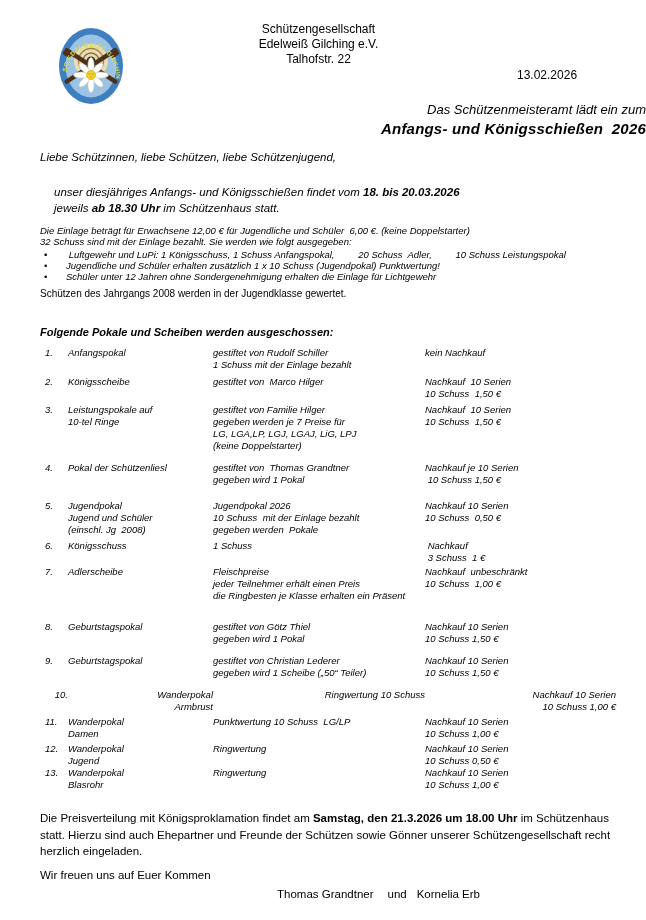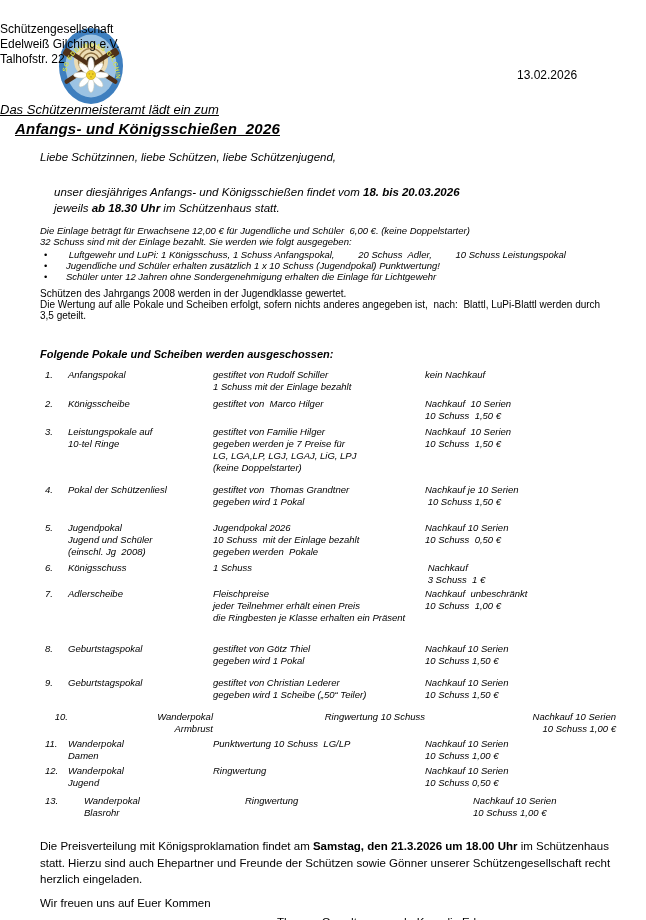--- a/index.html
+++ b/index.html
@@ -8,25 +8,25 @@
     width:646px;height:920px;
     background:#fff;
     font-family:"Liberation Sans", sans-serif;
     color:#000;
     overflow:hidden;
   }
   .pre{white-space:pre-wrap;}
   
   .header{position:relative;height:96px;}
   .logo{position:absolute;left:58px;top:26px;width:66px;height:80px;}
-  .org{position:absolute;left:0;right:9px;top:22px;
+  .org{position:absolute;left:0;right:9px;top:22px;text-align:center;
        font-size:12px;line-height:15px;}
   .date{position:absolute;left:517px;top:68px;font-size:12px;}
   
-  .title-block{text-align:left;margin-top:6px;text-decoration:underline;}
+  .title-block{text-align:right;margin-top:6px;}
   .title1{font-size:13px;font-style:italic;}
   .title2{font-size:15px;font-style:italic;font-weight:bold;margin-top:3px;letter-spacing:.2px;margin-left:15px;}
   
   .content{padding-left:40px;padding-right:30px;}
   .greeting{margin-top:14px;font-size:11.5px;font-style:italic;}
   .intro{margin-top:21px;font-size:11.5px;font-style:italic;line-height:16px;margin-left:14px;}
   .fee{margin-top:9px;font-size:9.5px;font-style:italic;line-height:11px;}
   .bullets{margin-top:2px;font-size:9.5px;font-style:italic;line-height:11px;}
   .bullet-row{display:flex;}
   .bullet-dot{width:22px;flex:0 0 22px;text-align:left;padding-left:4px;font-style:normal;}
@@ -39,21 +39,21 @@
   .prizes .prize-row:nth-child(3){margin-top:4px;}
   .prizes .prize-row:nth-child(4){margin-top:10px;}
   .prizes .prize-row:nth-child(5){margin-top:14px;}
   .prizes .prize-row:nth-child(6){margin-top:4px;}
   .prizes .prize-row:nth-child(7){margin-top:2px;}
   .prizes .prize-row:nth-child(8){margin-top:19px;}
   .prizes .prize-row:nth-child(9){margin-top:10px;}
   .prizes .prize-row:nth-child(10){margin-top:10px;text-align:right;}
   .prizes .prize-row:nth-child(11){margin-top:3px;}
   .prizes .prize-row:nth-child(12){margin-top:3px;}
-  .prizes .prize-row:nth-child(13){margin-top:6px;gap:16px;}
+  .prizes .prize-row:nth-child(13){margin-top:0;}
   
   .closing{margin-top:19px;font-size:11.5px;line-height:16.5px;width:592px;}
   .farewell{margin-top:9px;font-size:11.5px;}
   .signature{margin-left:237px;margin-top:7px;}
   .sig-names{display:flex;font-size:11.5px;}
   .sig-und{margin:0 10px 0 14px;}
 </style>
 </head>
 <body>
 
@@ -139,21 +139,20 @@
         <span class="pre">Jugendliche und Schüler erhalten zusätzlich 1 x 10 Schuss (Jugendpokal) Punktwertung!</span>
       </div>
       <div class="bullet-row">
         <span class="bullet-dot">•</span>
         <span class="pre">Schüler unter 12 Jahren ohne Sondergenehmigung erhalten die Einlage für Lichtgewehr</span>
       </div>
     </div>
 
     <div class="notes">
       <div class="pre">Schützen des Jahrgangs 2008 werden in der Jugendklasse gewertet.</div>
-      <div class="pre">Die Wertung auf alle Pokale und Scheiben erfolgt, sofern nichts anderes angegeben ist,  nach:  Blattl, LuPi-Blattl werden durch 3,5 geteilt.</div>
     </div>
 
     <div class="table-heading">Folgende Pokale und Scheiben werden ausgeschossen:</div>
 
     <div class="prizes">
       <div class="prize-row">
         <div class="pre">1.</div>
         <div class="pre">Anfangspokal</div>
         <div class="pre">gestiftet von Rudolf Schiller
 1 Schuss mit der Einlage bezahlt</div>

